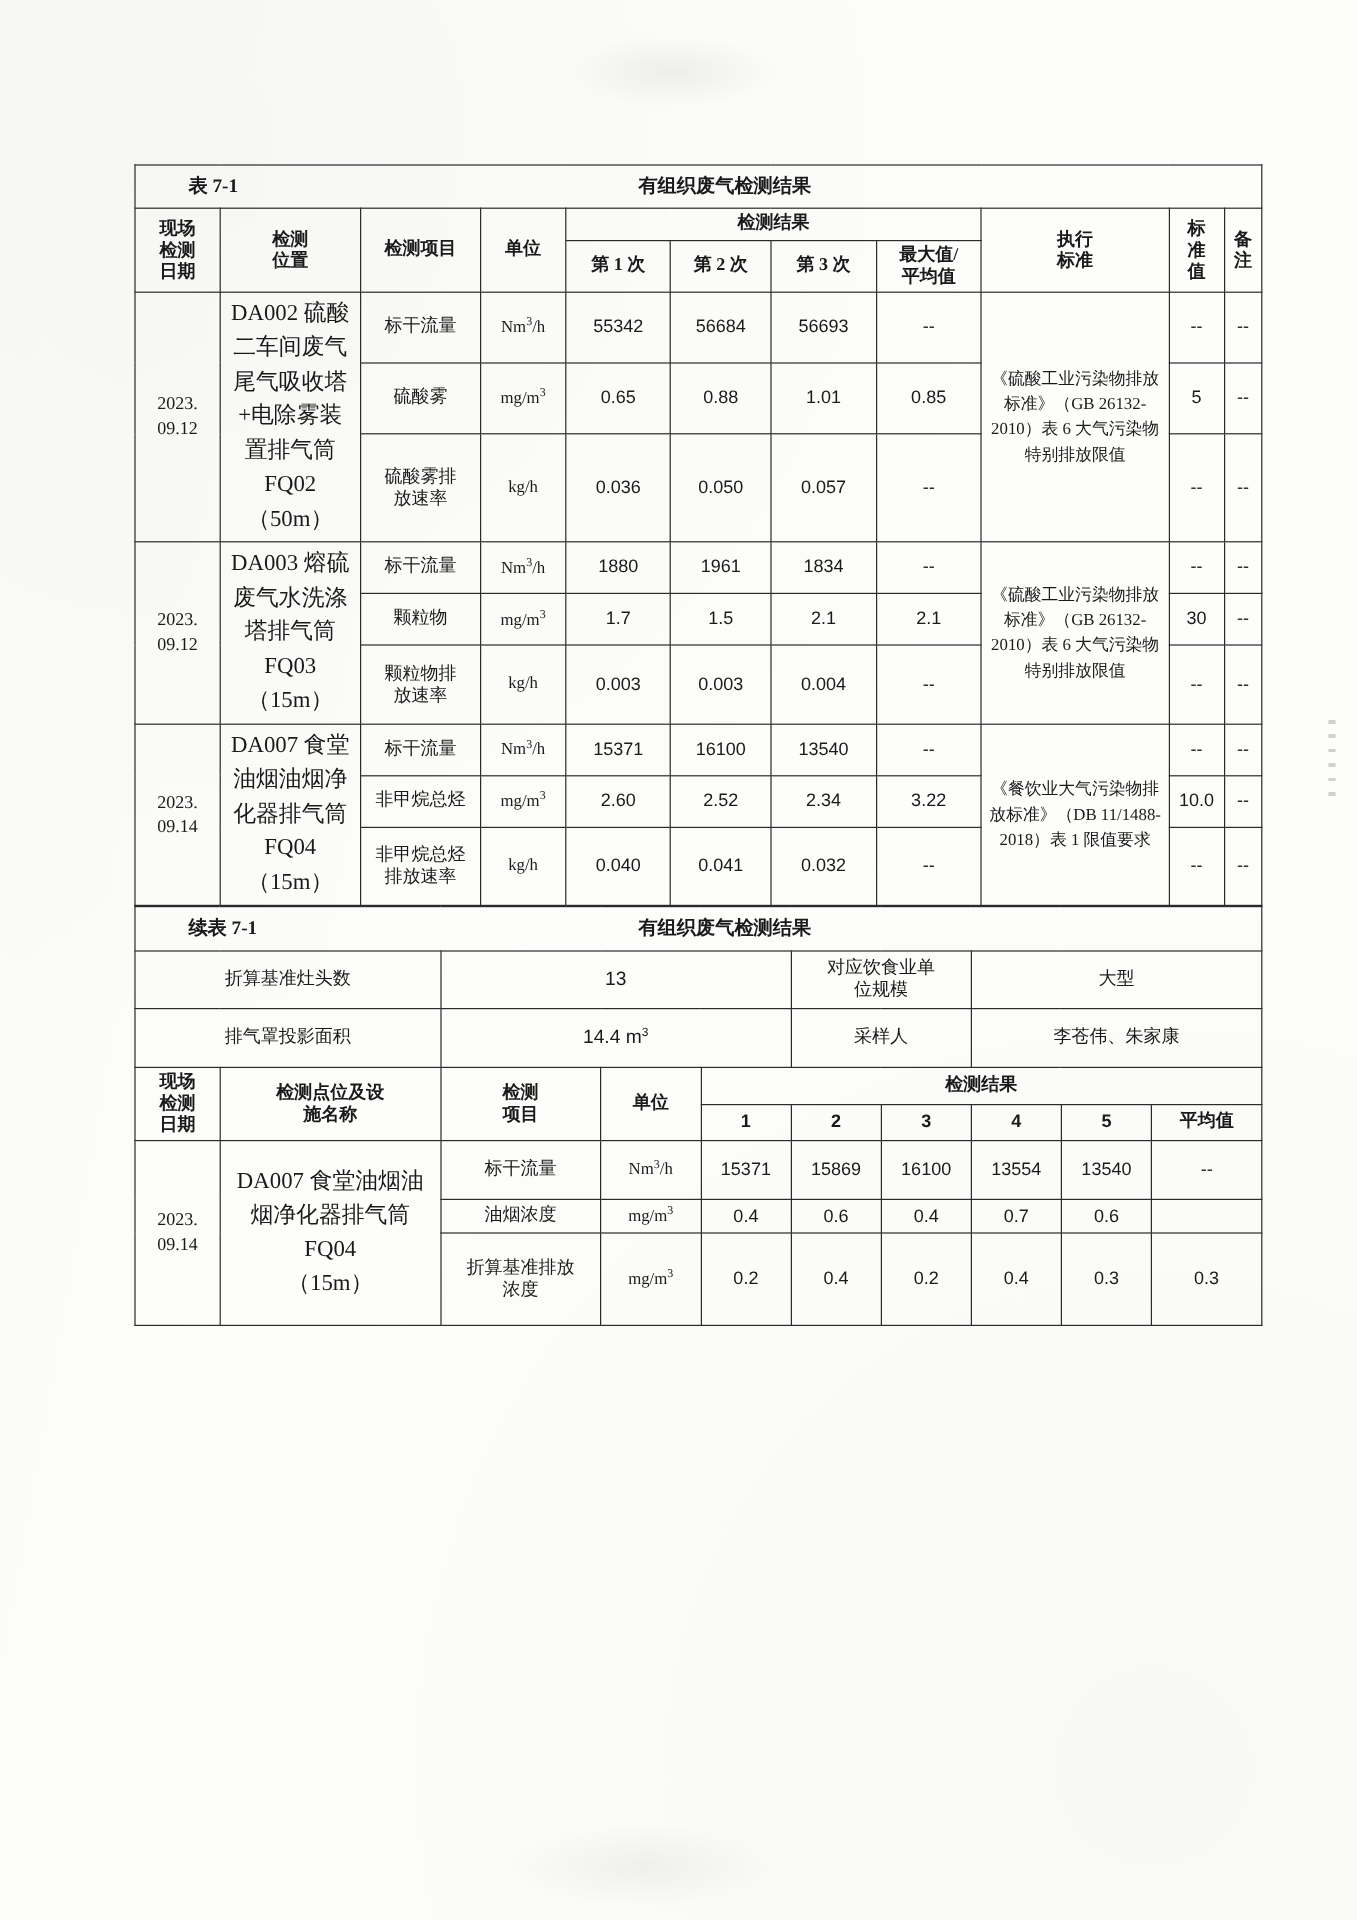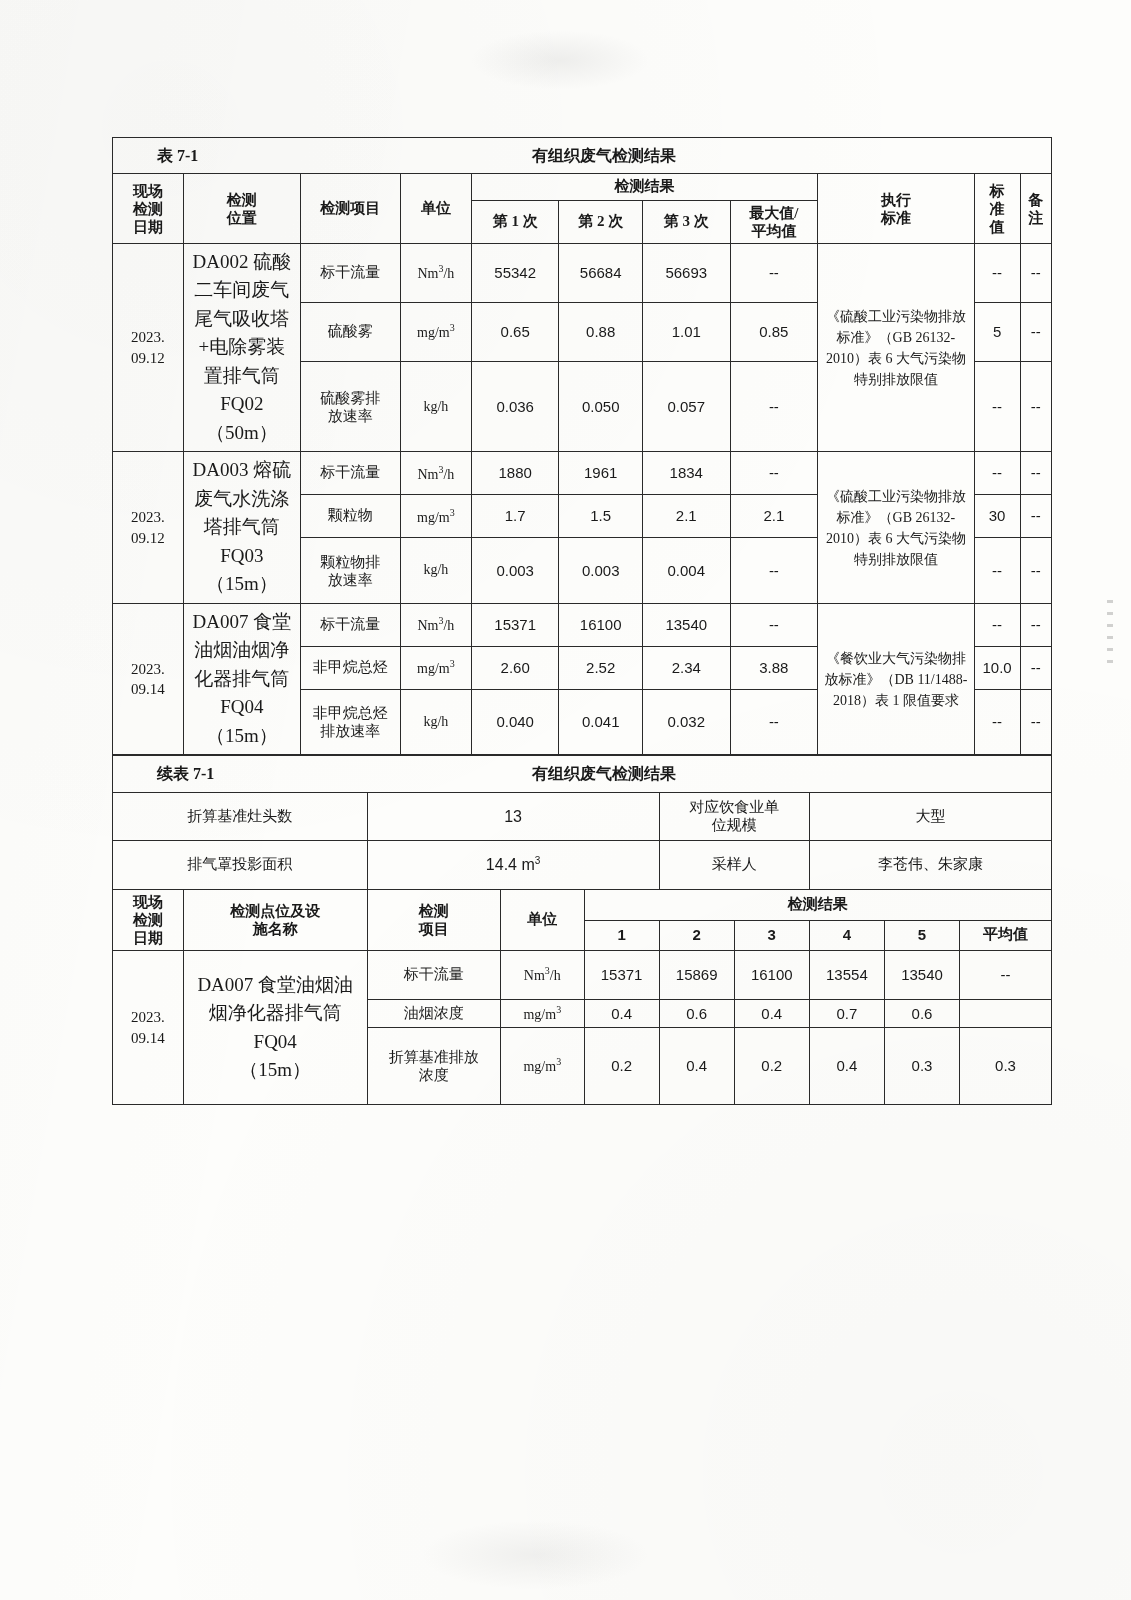--- a/index.html
+++ b/index.html
@@ -279,21 +279,21 @@
         <td class="std" rowspan="3">《餐饮业大气污染物排放标准》（DB 11/1488-2018）表 1 限值要求</td>
         <td class="num">--</td>
         <td class="num">--</td>
       </tr>
       <tr>
         <td>非甲烷总烃</td>
         <td class="unit-cell">mg/m<sup>3</sup></td>
         <td class="num">2.60</td>
         <td class="num">2.52</td>
         <td class="num">2.34</td>
-        <td class="num">3.88</td>
+        <td class="num">3.22</td>
         <td class="num">10.0</td>
         <td class="num">--</td>
       </tr>
       <tr>
         <td class="tight">非甲烷总烃<br>排放速率</td>
         <td class="unit-cell">kg/h</td>
         <td class="num">0.040</td>
         <td class="num">0.041</td>
         <td class="num">0.032</td>
         <td class="num">--</td>

